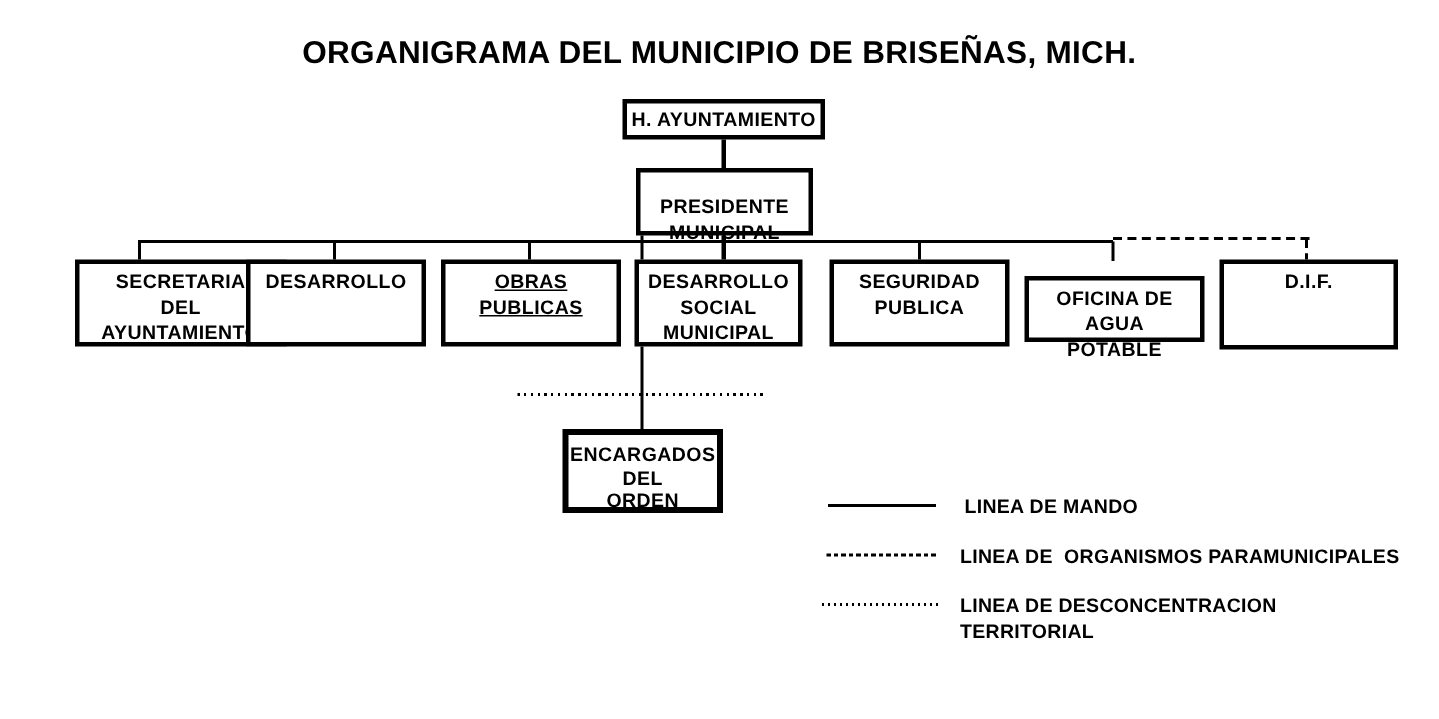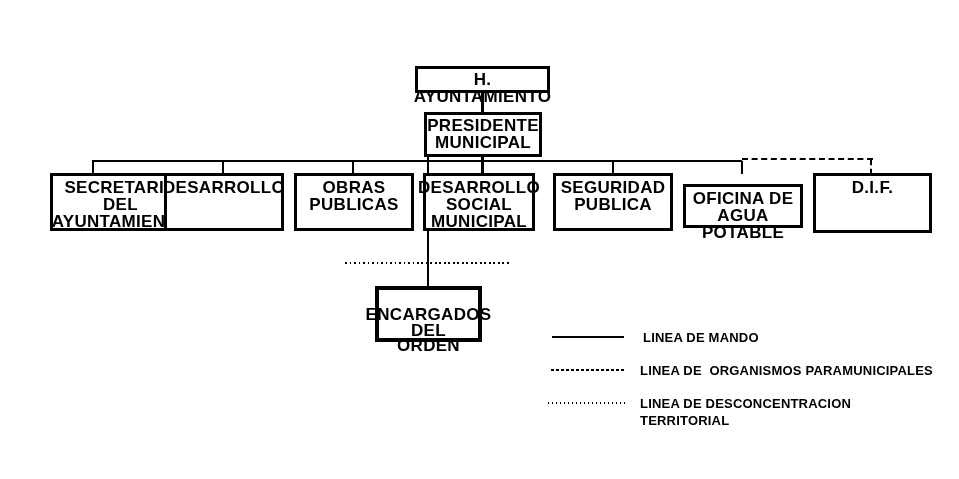--- a/index.html
+++ b/index.html
@@ -30,41 +30,41 @@
   .org-box {
     position: absolute;
     border: 3px solid #000000;
     background: #ffffff;
     z-index: 2;
     display: flex;
     justify-content: center;
     align-items: flex-start;
     text-align: center;
     font-weight: bold;
-    font-size: 17px;
+    font-size: 13px;
     line-height: 17px;
     letter-spacing: 0.3px;
     padding-top: 3px;
     white-space: pre-wrap;
   }
 
   .box-root      { left: 415px; top: 66px;  width: 135px; height: 27px; padding-top: 2px; }
-  .box-executive { left: 424px; top: 112px; width: 118px; height: 45px; padding-top: 2px; }
+  .box-executive { left: 424px; top: 112px; width: 118px; height: 45px; padding-top: 14px; }
 
   .box-dept-0 { left: 50px;  top: 173px; width: 141px; height: 58px; }
   .box-dept-1 { left: 164px; top: 173px; width: 120px; height: 58px; }
-  .box-dept-2 { left: 294px; top: 173px; width: 120px; height: 58px; }
+  .box-dept-2 { left: 294px; top: 173px; width: 120px; height: 58px; text-decoration: underline; }
   .box-dept-3 { left: 423px; top: 173px; width: 112px; height: 58px; }
   .box-dept-4 { left: 553px; top: 173px; width: 120px; height: 58px; }
   .box-dept-5 { left: 683px; top: 184px; width: 120px; height: 44px; }
   .box-dept-6 { left: 813px; top: 173px; width: 119px; height: 60px; }
 
   .box-suboffice {
     left: 375px; top: 286px; width: 107px; height: 56px;
-    border-width: 4px; line-height: 15.5px; padding-top: 17px;
+    border-width: 4px; line-height: 15.5px; padding-top: 5px;
   }
 
   .line { position: absolute; background: #000000; z-index: 1; }
 
   .l-v-root  { left: 481px; top: 92px;  width: 3px; height: 21px; }
   .l-v-pres  { left: 481px; top: 155px; width: 3px; height: 19px; }
   .l-h-main  { left: 92px;  top: 160px; width: 650px; height: 2px; }
   .l-stub    { top: 161px; width: 2px; height: 13px; }
   .l-stub-0  { left: 92px; }
   .l-stub-1  { left: 222px; }
@@ -107,20 +107,21 @@
   }
   .leg-label-0 { left: 643px; top: 329px; text-align: center; }
   .leg-label-1 { left: 640px; top: 362px; }
   .leg-label-2 { left: 640px; top: 395px; width: 235px; }
 </style>
 </head>
 <body>
 
 <div class="canvas">
 
+  <div class="chart-title">ORGANIGRAMA DEL MUNICIPIO DE BRISEÑAS, MICH.</div>
 
   <div class="line l-v-root"></div>
   <div class="line l-v-pres"></div>
   <div class="line l-h-main"></div>
   <div class="line l-stub l-stub-0"></div>
   <div class="line l-stub l-stub-1"></div>
   <div class="line l-stub l-stub-2"></div>
   <div class="line l-stub l-stub-4"></div>
   <div class="line l-stub l-stub-5"></div>
   <div class="line l-v-long"></div>

